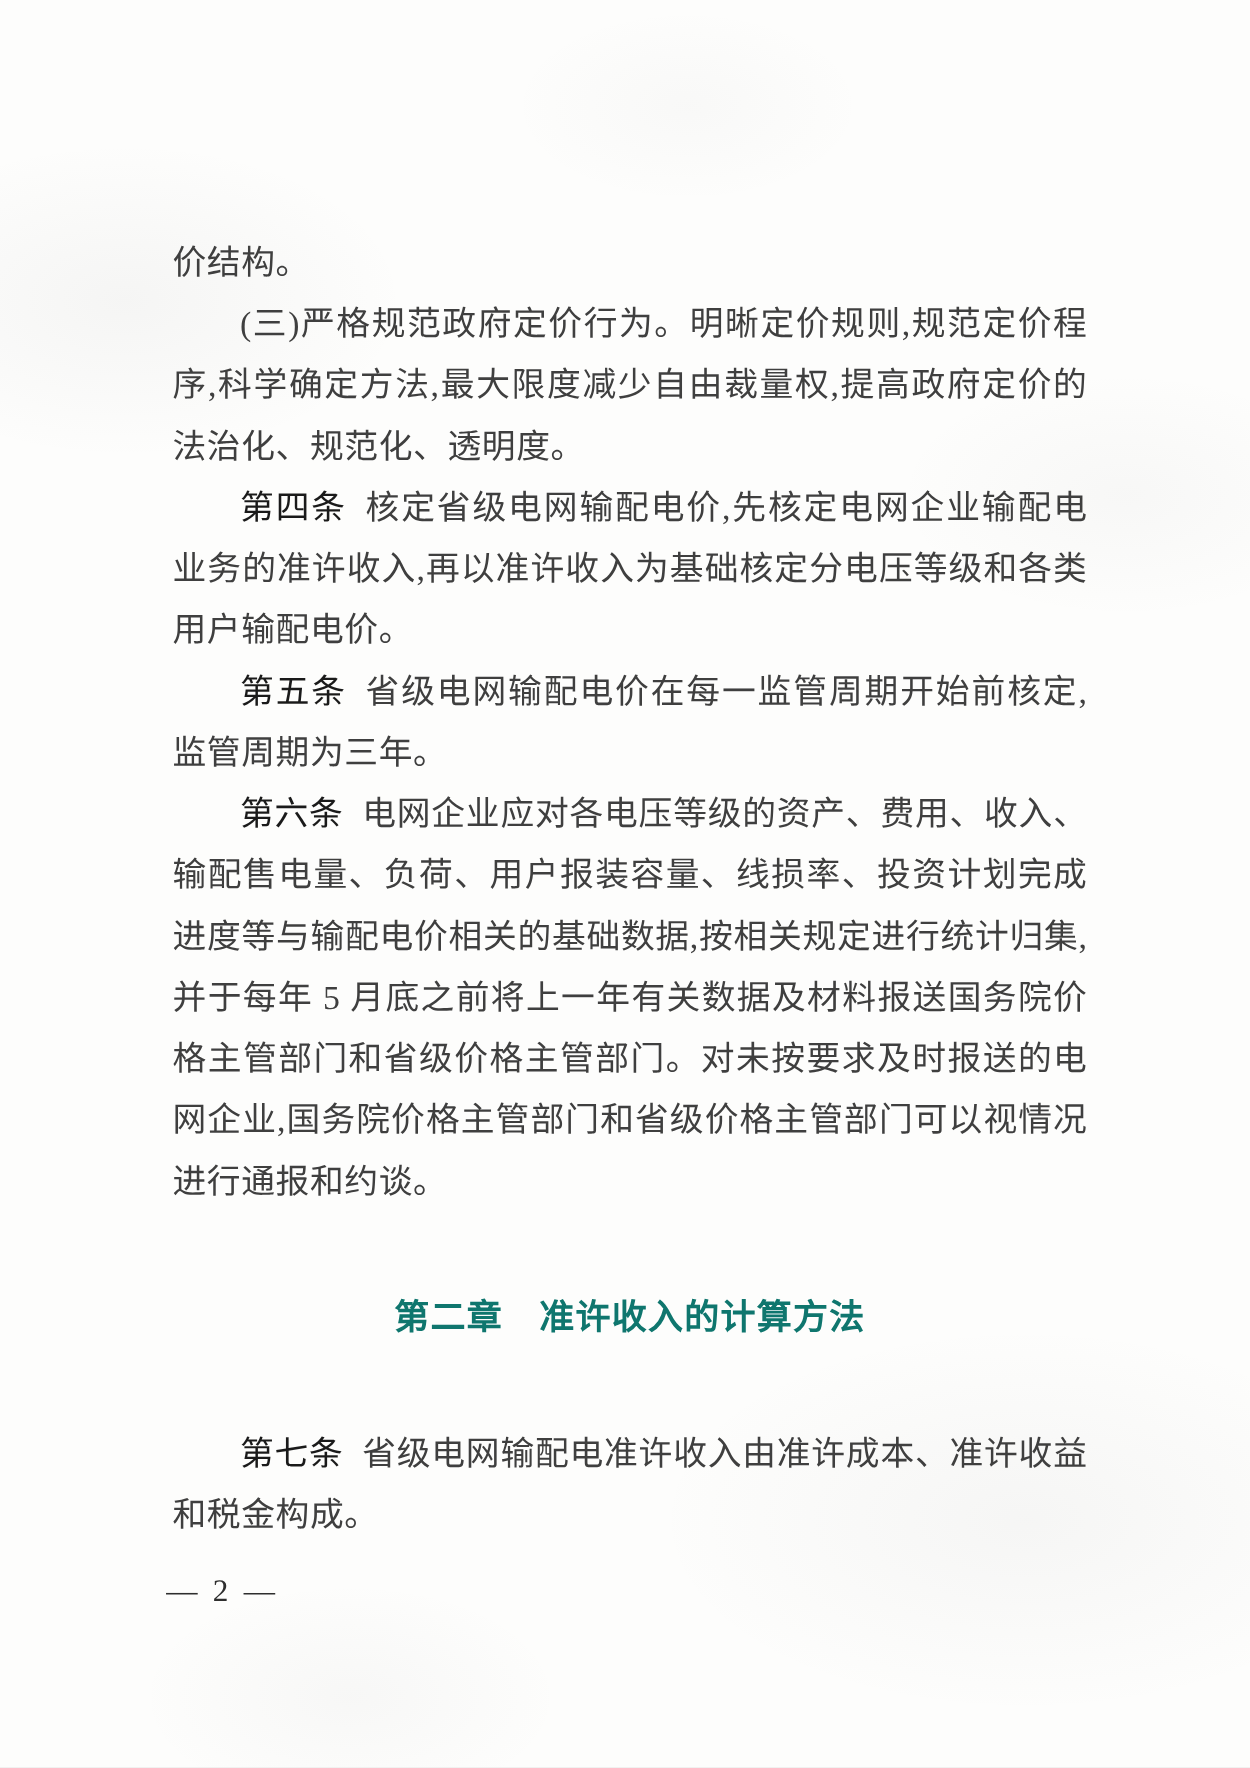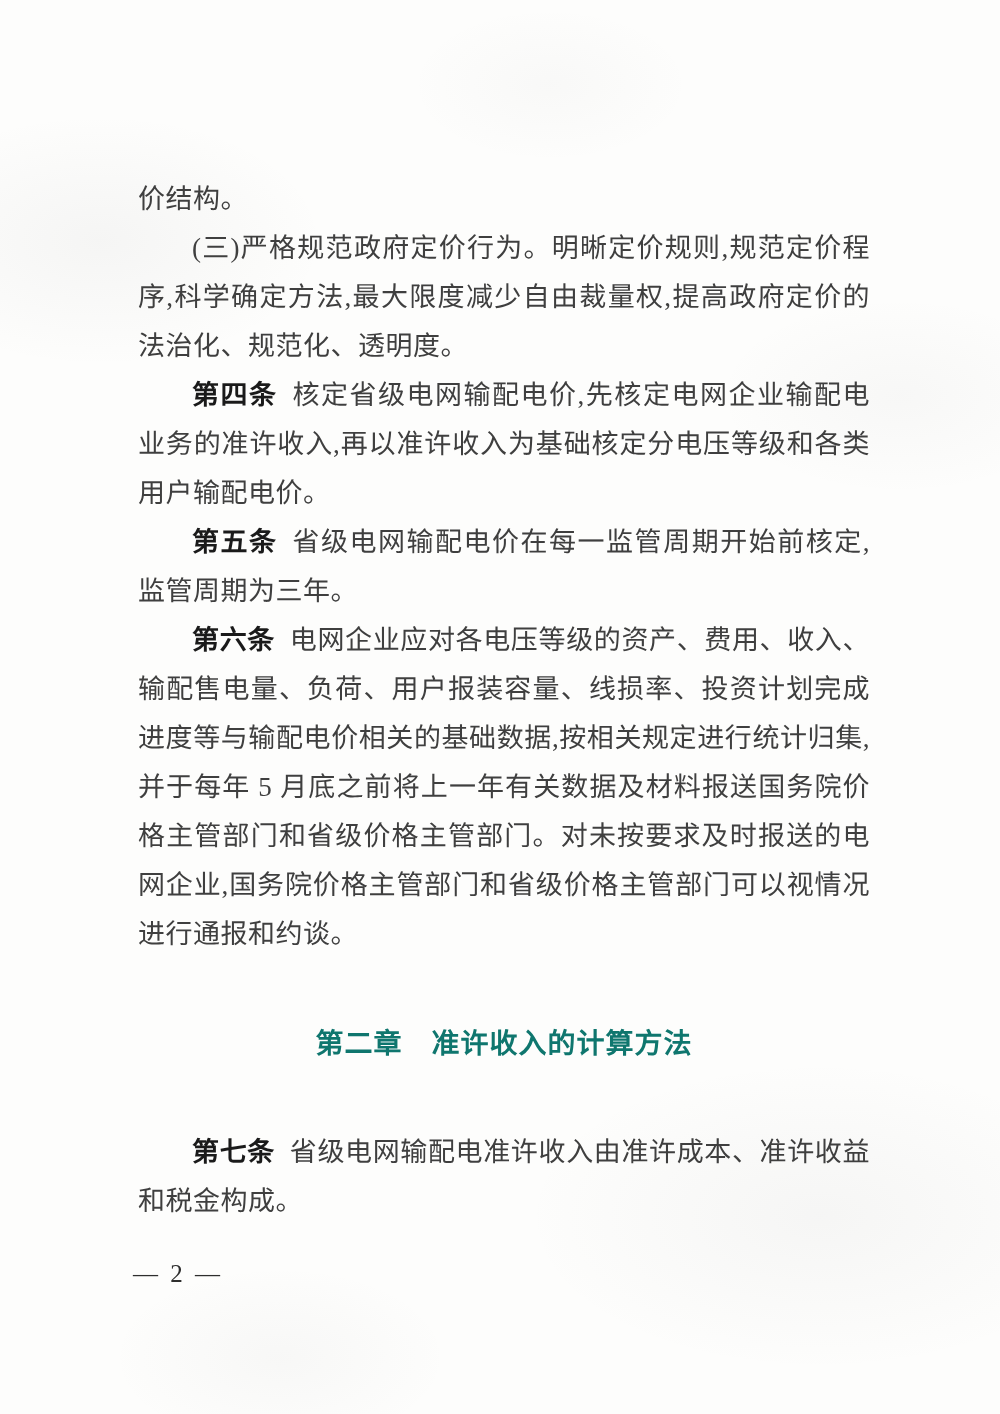--- a/index.html
+++ b/index.html
@@ -26,37 +26,37 @@
       radial-gradient(ellipse 320px 180px at 10% 17%, rgba(110,110,110,0.055), transparent 70%),
       radial-gradient(ellipse 260px 140px at 90% 28%, rgba(110,110,110,0.04), transparent 70%),
       radial-gradient(ellipse 420px 220px at 82% 86%, rgba(110,110,110,0.05), transparent 70%),
       radial-gradient(ellipse 240px 130px at 28% 96%, rgba(110,110,110,0.04), transparent 70%),
       radial-gradient(ellipse 200px 110px at 55% 6%, rgba(110,110,110,0.03), transparent 70%);
     pointer-events: none;
   }
   .text-block {
     position: absolute;
     left: 138px;
-    top: 1px;
+    top: 12px;
     width: 732px;
     padding-top: 174px;
     font-size: 27px;
     line-height: 49px;
     text-align: justify;
     letter-spacing: 0.5px;
   }
   .para {
     margin: 0;
     text-indent: 2em;
   }
   .para.no-indent {
     text-indent: 0;
   }
   .article-label {
-    font-weight: bold;
+    font-weight: normal;
     color: #1a1a1a;
     margin-right: 0.55em;
   }
   .chapter-heading {
     margin: 60px 0;
     font-size: 28px;
     line-height: 49px;
     font-weight: bold;
     color: #0f766e;
     text-align: center;

